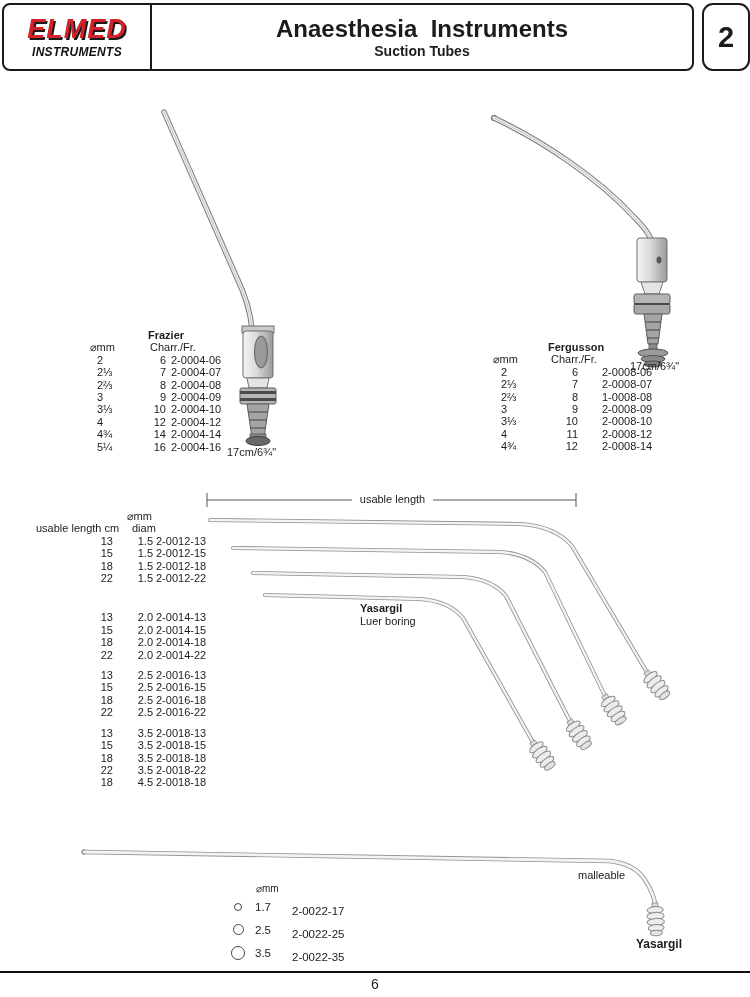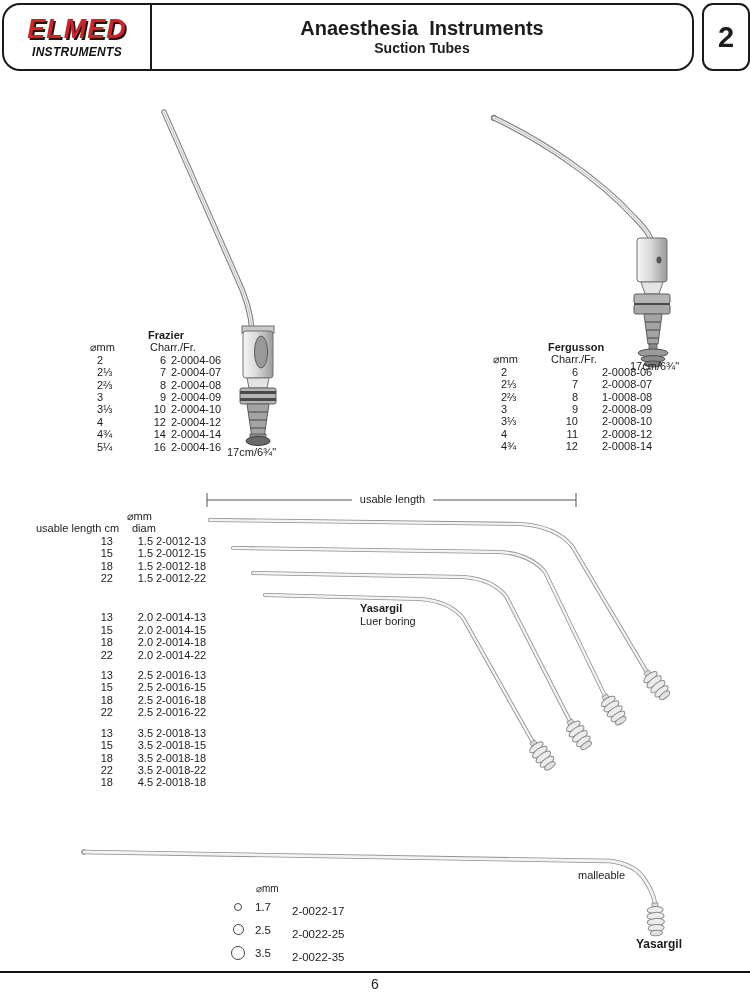--- a/index.html
+++ b/index.html
@@ -3,37 +3,37 @@
 <meta charset="utf-8">
 <style>
   html,body{margin:0;padding:0;}
   body{
     width:750px;height:997px;position:relative;background:#fff;
     font-family:"Liberation Sans", sans-serif;color:#1c1c1c;overflow:hidden;
   }
   
   .header-box{
     position:absolute;left:2px;top:3px;width:688px;height:64px;
-    border:2.5px solid #1a1a1a;border-radius:18px;display:flex;background:#fff;
+    border:2.5px solid #1a1a1a;border-radius:8px;display:flex;background:#fff;
   }
   .logo-cell{
     width:146px;flex:0 0 146px;border-right:2.5px solid #1a1a1a;
     border-radius:11px 0 0 11px;display:flex;flex-direction:column;
     align-items:center;justify-content:center;line-height:1;
   }
   .logo-line1{
     font-size:27px;font-weight:bold;font-style:italic;letter-spacing:1px;
     color:#d42127;text-shadow:1.8px 1.8px 0 #1a1a1a;
   }
   .logo-line2{
     font-size:12px;font-weight:bold;font-style:italic;letter-spacing:.3px;
     color:#111;margin-top:3px;
   }
   .title-cell{flex:1;display:flex;flex-direction:column;align-items:center;justify-content:center;line-height:1.15;}
-  .page-title{font-size:20px;font-weight:bold;white-space:pre;}
+  .page-title{font-size:24px;font-weight:bold;white-space:pre;}
   .page-subtitle{font-size:14px;font-weight:bold;}
   .section-box{
     position:absolute;left:702px;top:3px;width:44px;height:64px;
     border:2.5px solid #1a1a1a;border-radius:11px;display:flex;
     align-items:center;justify-content:center;font-size:29px;font-weight:bold;background:#fff;
   }
   
   .spec{position:absolute;font-size:11px;line-height:12.4px;white-space:nowrap;}
   .spec .row{display:flex;}
   .tname{font-weight:bold;}

